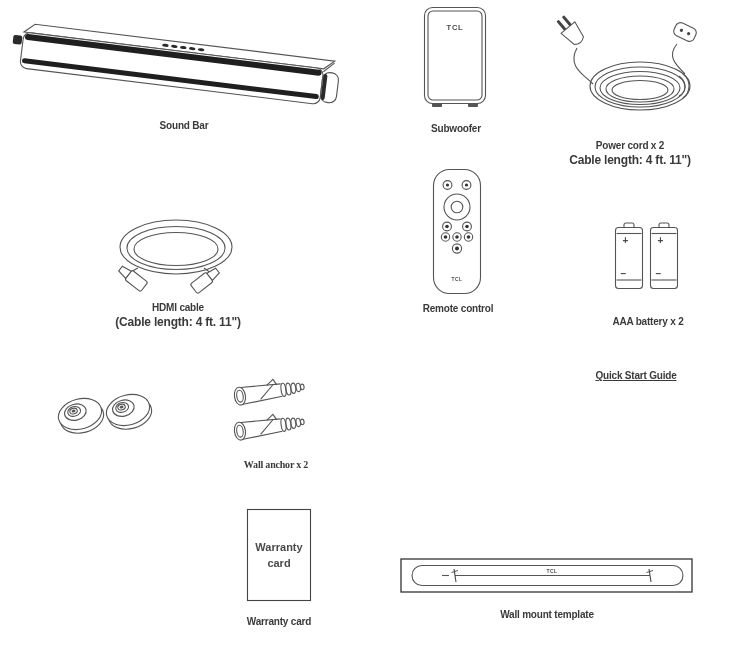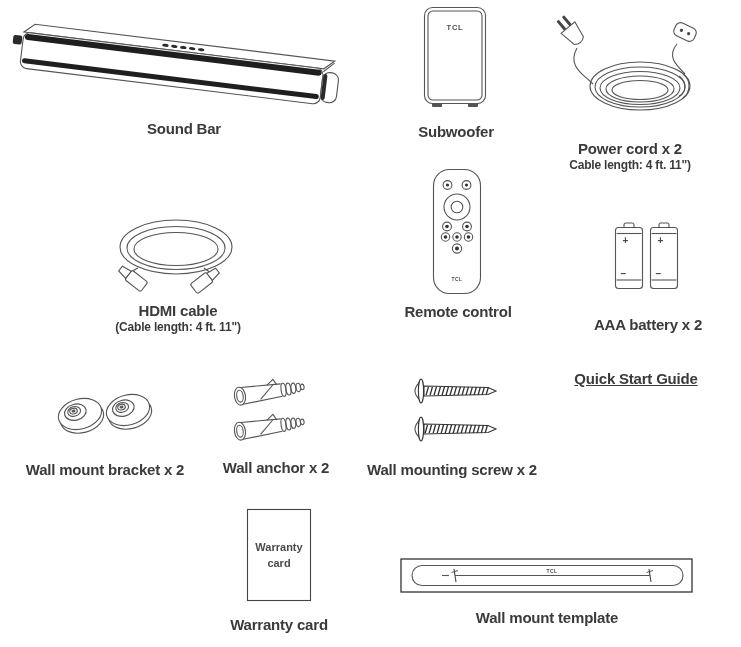--- a/index.html
+++ b/index.html
@@ -3,21 +3,21 @@
 <meta charset="utf-8">
 <style>
   html,body{margin:0;padding:0;background:#ffffff;}
   #canvas{
     position:relative;width:741px;height:647px;background:#ffffff;overflow:hidden;
     font-family:"Liberation Sans","DejaVu Sans",sans-serif;
   }
   .cell{position:absolute;display:flex;flex-direction:column;align-items:center;}
   .illo{display:flex;align-items:flex-end;justify-content:center;}
   .label{
-    font-weight:bold;font-size:15px;letter-spacing:-0.2px;color:#3a3a3a;
+    font-weight:bold;font-size:10px;letter-spacing:-0.2px;color:#3a3a3a;
     text-align:center;white-space:nowrap;line-height:1.15;
   }
   .sublabel{
     font-weight:bold;font-size:12px;letter-spacing:-0.2px;color:#3a3a3a;
     text-align:center;white-space:nowrap;line-height:1.2;margin-top:1px;
   }
   svg{display:block;}
   .ln{stroke:#555;stroke-width:1.1;fill:none;}
   .lnf{stroke:#555;stroke-width:1.1;fill:#ffffff;}
   .dk{fill:#2b2b2b;}
@@ -192,24 +192,23 @@
         <g transform="rotate(-15 79 30)">
           <ellipse cx="80" cy="34" rx="22" ry="15" class="ln"></ellipse>
           <ellipse cx="79" cy="30" rx="22" ry="15" class="lnf"></ellipse>
           <ellipse cx="75" cy="27" rx="11" ry="8" class="lnf"></ellipse>
           <ellipse cx="74" cy="26" rx="6.5" ry="4.8" class="lnf"></ellipse>
           <ellipse cx="73.5" cy="25.5" rx="3.8" ry="2.8" class="ln" stroke="#444"></ellipse>
           <ellipse cx="73.5" cy="25.5" rx="2" ry="1.4" fill="#555"></ellipse>
         </g>
       </svg>
     </div>
-    <div class="label" style="margin-top:11px;">Wall mount bracket x 2</div>
-  </div>
-
-  <div class="cell" style="left:206px;top:376px;width:140px;">
+  </div>
+
+  <div class="cell" style="left:206px;top:376px;width:140px;font-family:Liberation Serif, serif;">
     <div class="illo" style="height:74px;">
       <svg width="100" height="74" viewBox="0 0 100 74">
         <g transform="translate(8,21) rotate(-8)">
           <ellipse cx="6" cy="0" rx="5.5" ry="9" class="lnf"></ellipse>
           <ellipse cx="6" cy="0" rx="3.2" ry="6" class="ln" stroke-width="0.8"></ellipse>
           <line x1="8" y1="-8.5" x2="48" y2="-6.5" class="ln"></line>
           <line x1="8" y1="8.5" x2="48" y2="6" class="ln"></line>
           <line x1="26" y1="6" x2="40" y2="-6.5" class="ln" stroke-width="0.9"></line>
           <path d="M34,-7 L41,-12 L44,-6" class="ln" stroke-width="0.9"></path>
           <ellipse cx="50" cy="-0.2" rx="2.4" ry="6.6" class="ln"></ellipse>
@@ -229,43 +228,20 @@
           <ellipse cx="55" cy="-0.3" rx="2.4" ry="6" class="ln"></ellipse>
           <ellipse cx="60" cy="-0.4" rx="2.4" ry="5.2" class="ln"></ellipse>
           <ellipse cx="65" cy="-0.5" rx="2.2" ry="4.2" class="ln"></ellipse>
           <ellipse cx="69" cy="-0.5" rx="1.8" ry="2.8" class="lnf"></ellipse>
         </g>
       </svg>
     </div>
     <div class="label" style="margin-top:9px;">Wall anchor x 2</div>
   </div>
 
-  <div class="cell" style="left:366px;top:372px;width:172px;">
-    <div class="illo" style="height:78px;">
-      <svg width="105" height="78" viewBox="0 0 105 78">
-        <g>
-          <path d="M20,10 Q10,19 20,28" class="ln" stroke="#333"></path>
-          <ellipse cx="21" cy="19" rx="2.6" ry="12" fill="#fff" stroke="#333" stroke-width="1.1"></ellipse>
-          <path d="M24,14 L88,15.5 L96,19 L88,22.5 L24,24 Z" fill="#fff" stroke="#333" stroke-width="1.1"></path>
-          <g transform="skewX(-16)">
-            <line x1="32" y1="19" x2="95" y2="19" stroke="#333" stroke-width="8" stroke-dasharray="1.4 2.6"></line>
-          </g>
-        </g>
-        <g>
-          <path d="M20,48 Q10,57 20,66" class="ln" stroke="#333"></path>
-          <ellipse cx="21" cy="57" rx="2.6" ry="12" fill="#fff" stroke="#333" stroke-width="1.1"></ellipse>
-          <path d="M24,52 L88,53.5 L96,57 L88,60.5 L24,62 Z" fill="#fff" stroke="#333" stroke-width="1.1"></path>
-          <g transform="skewX(-16)">
-            <line x1="42" y1="57" x2="106" y2="57" stroke="#333" stroke-width="8" stroke-dasharray="1.4 2.6"></line>
-          </g>
-        </g>
-      </svg>
-    </div>
-    <div class="label" style="margin-top:11px;">Wall mounting screw x 2</div>
-  </div>
 
   <div class="cell" style="left:570px;top:362px;width:132px;">
     <div class="label" style="margin-top:8px;text-decoration:underline;">Quick Start Guide</div>
   </div>
 
 
   <div class="cell" style="left:226px;top:508px;width:106px;">
     <div class="illo" style="height:95px;">
       <svg width="66" height="95" viewBox="0 0 66 95">
         <rect x="1.5" y="1.5" width="63" height="91" fill="#fff" stroke="#444" stroke-width="1.1"></rect>

